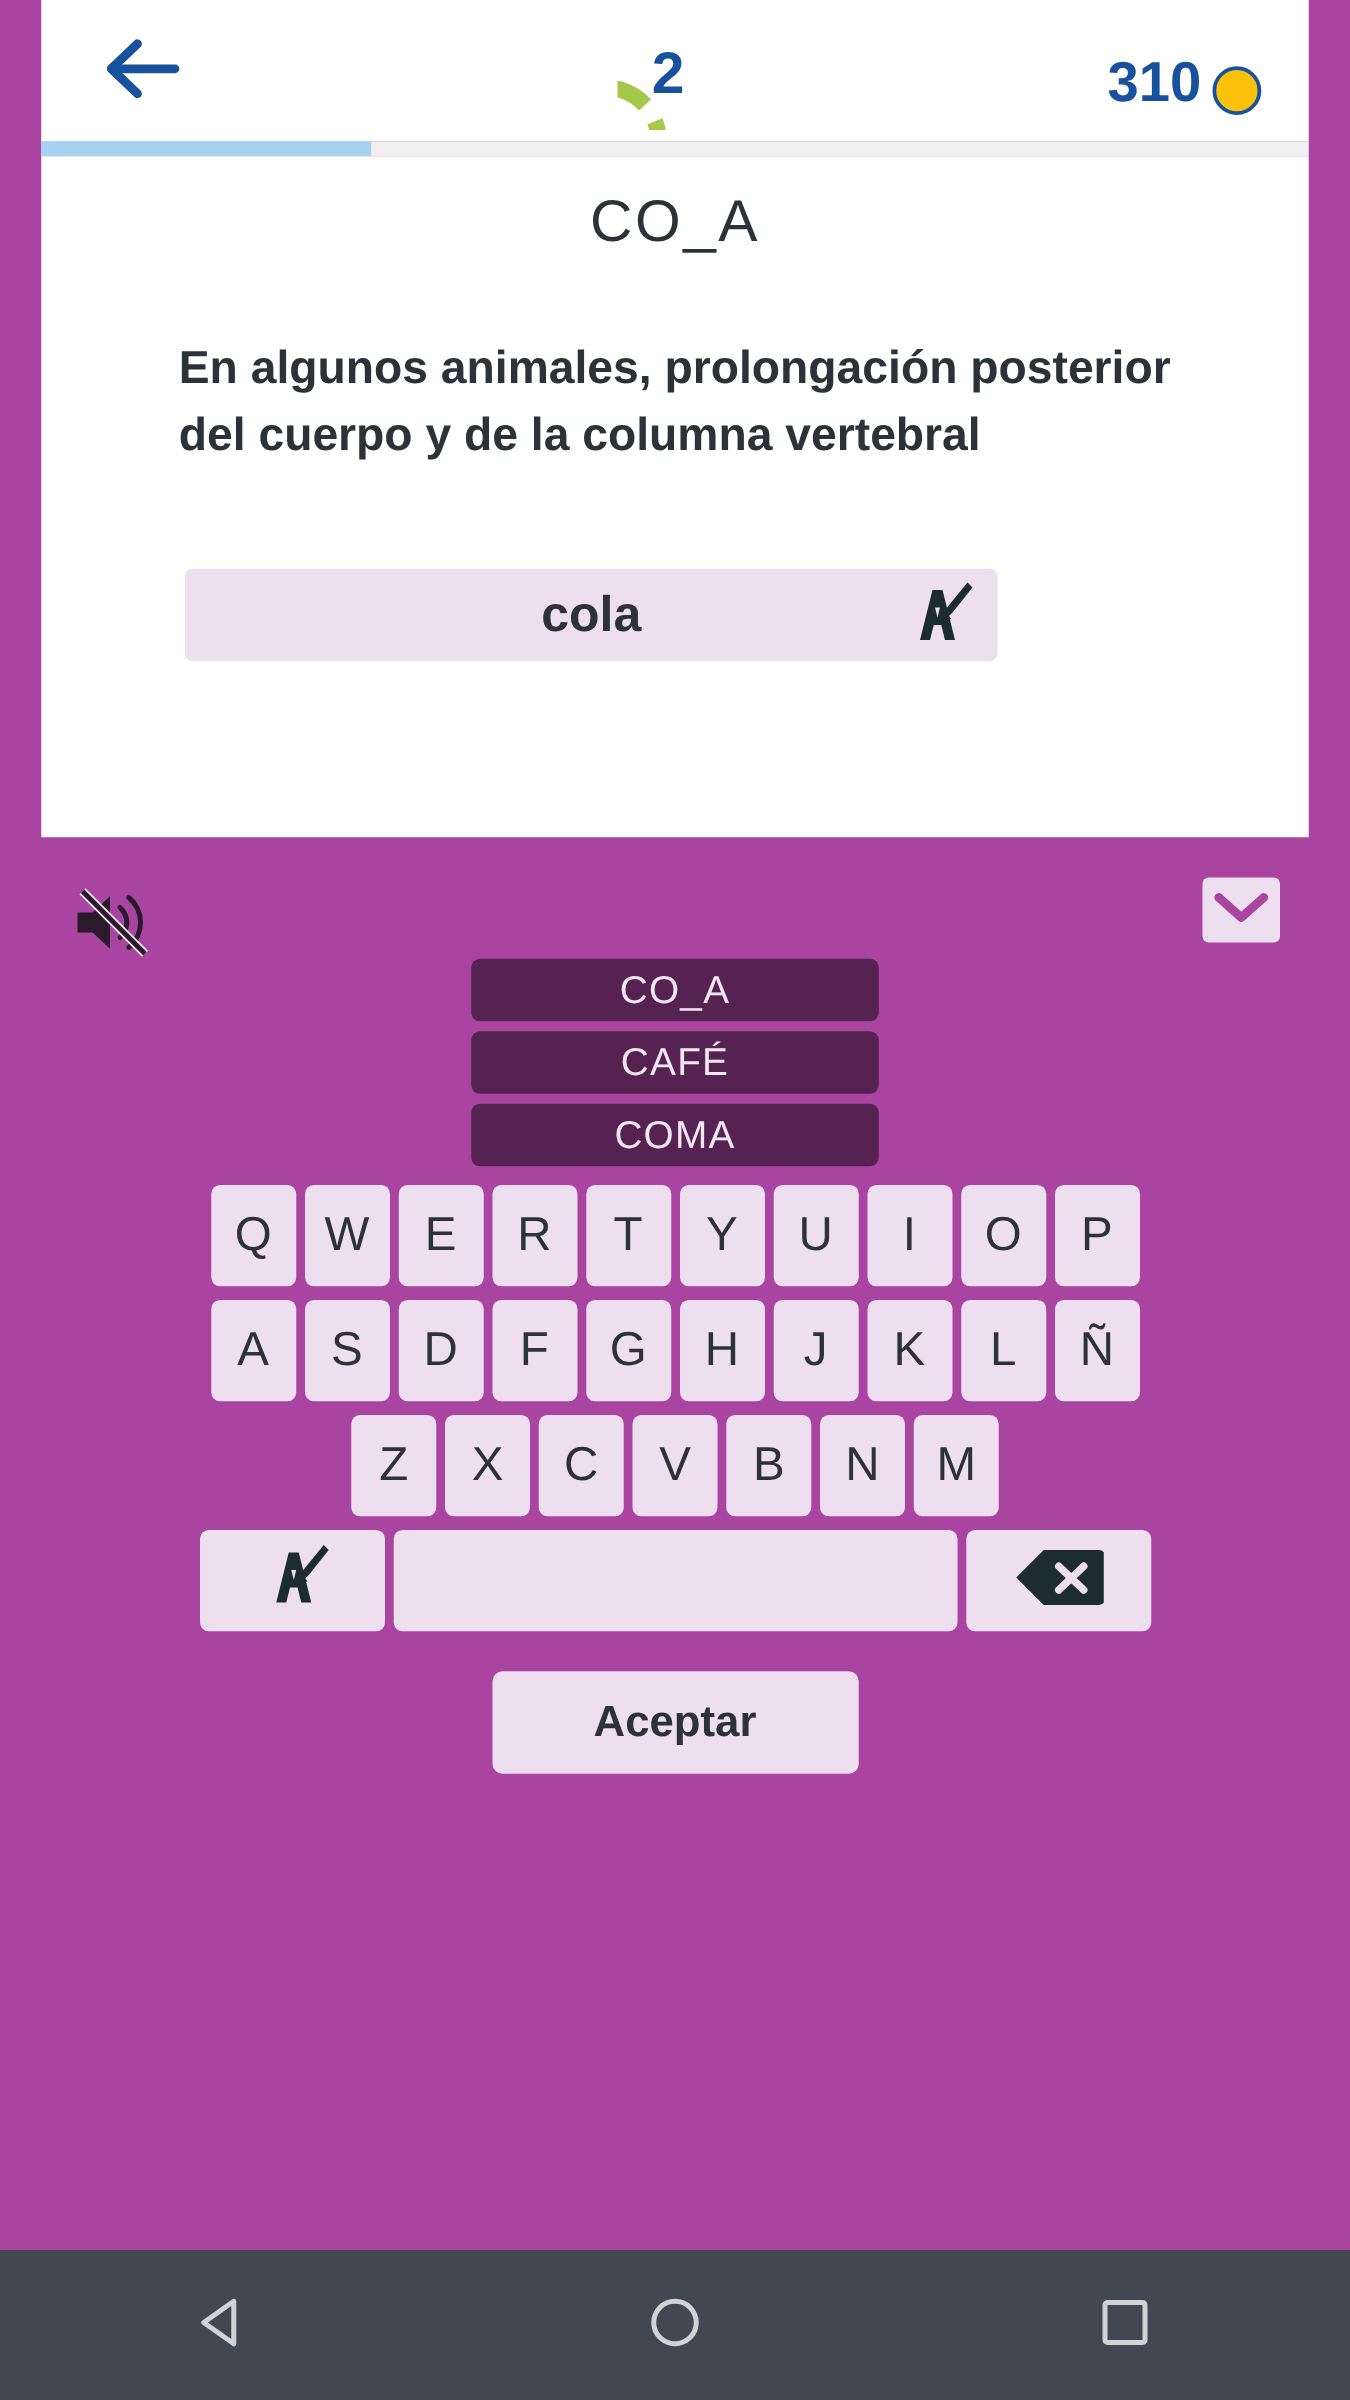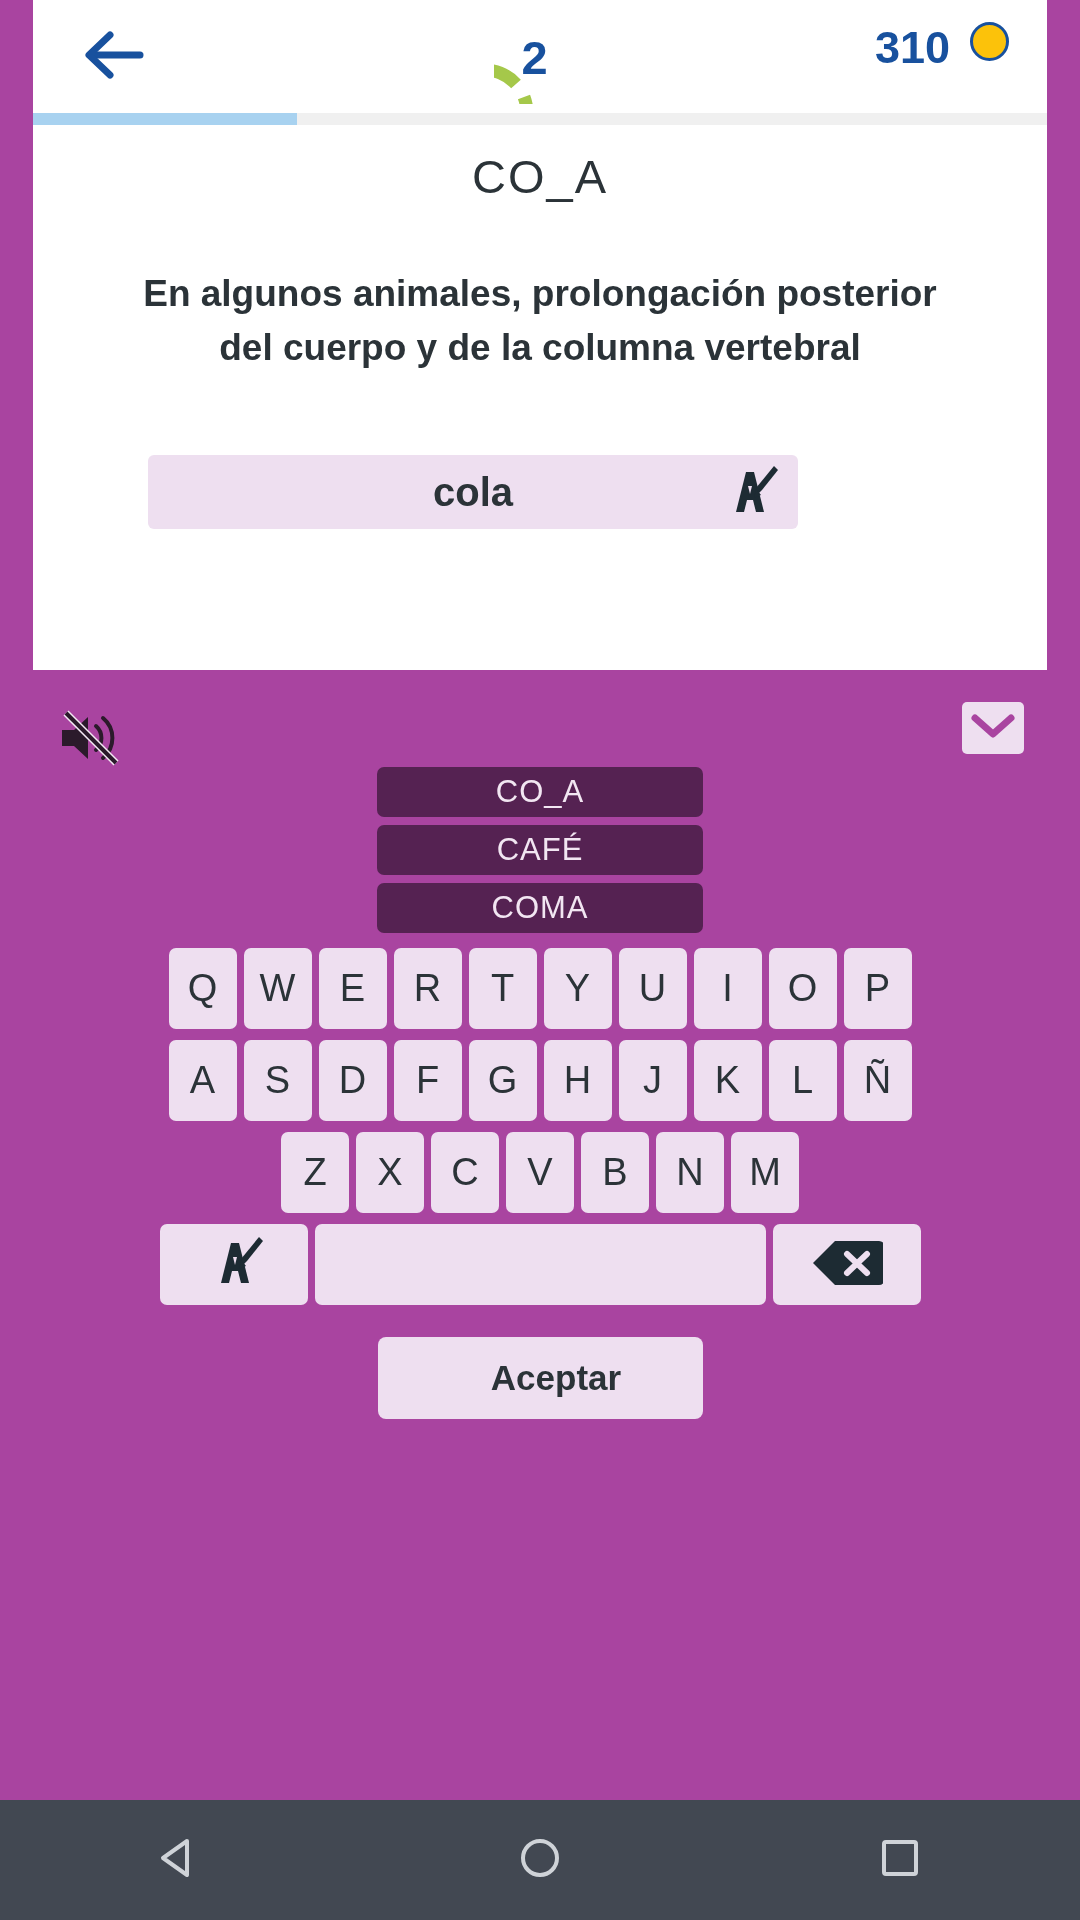--- a/index.html
+++ b/index.html
@@ -78,22 +78,22 @@
     color: #18519e;
     letter-spacing: -1px;
     transform: translate(-6px, -1px);
   }
   .coins {
     position: absolute;
     right: 38px;
     top: 22px;
     height: 70px;
     display: flex;
-    align-items: flex-start;
-    gap: 20px;
+    align-items: flex-end;
+    gap: 9px;
   }
   .coins-value {
     font-size: 45px;
     font-weight: 700;
     color: #18519e;
     letter-spacing: 0px;
   }
   .coin-icon {
     width: 39px;
     height: 39px;
@@ -136,21 +136,20 @@
     font-size: 47px;
     font-weight: 400;
     color: #2b3338;
     letter-spacing: 2px;
   }
   .clue {
     position: absolute;
     left: 110px;
     right: 110px;
     top: 142px;
-    text-align: center;
     font-size: 37px;
     line-height: 54px;
     font-weight: 700;
     color: #2b3338;
   }
   .answer-field {
     position: absolute;
     left: 115px;
     top: 330px;
     width: 650px;
@@ -281,21 +280,20 @@
     width: 293px;
     height: 82px;
     background: #eedff0;
     border-radius: 8px;
     display: flex;
     align-items: center;
     justify-content: center;
     font-size: 35px;
     font-weight: 700;
     color: #2b3338;
-    padding-left: 32px;
   }
 
   
   .navbar {
     position: absolute;
     left: 0;
     bottom: 0;
     width: 1080px;
     height: 120px;
     background: #424852;

